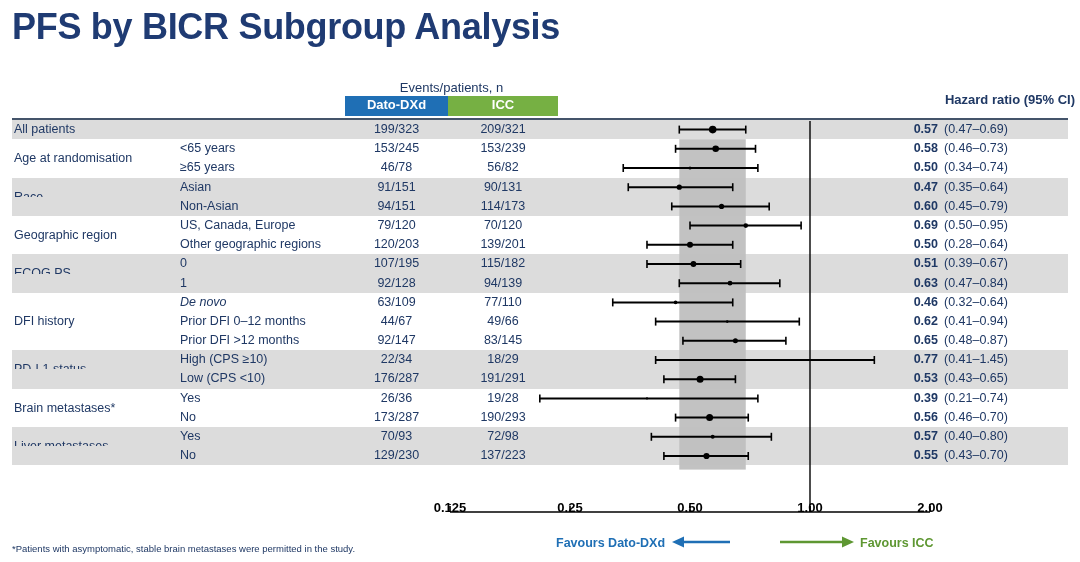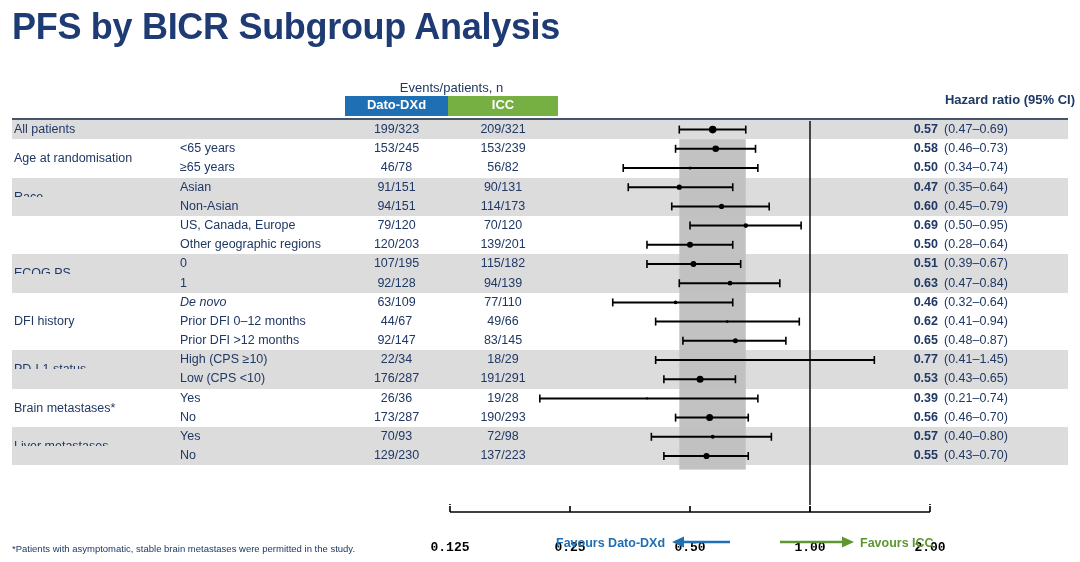--- a/index.html
+++ b/index.html
@@ -113,21 +113,21 @@
   .grp.span3 { line-height: 57.6px; }
 
   
   #plot {
     position: absolute;
     left: 0; top: 0; width: 1080px; height: 562px;
     pointer-events: none;
   }
 
   
-  #axis-labels { position: absolute; left: 0; top: 540px; width: 916px; height: 18px; font-family: Liberation Mono, monospace; }
+  #axis-labels { position: absolute; left: 0; top: 500px; width: 916px; height: 18px; }
   .axlab {
     position: absolute; top: 0;
     font-size: 13px; font-weight: bold; color: #000000;
     transform: translateX(-50%);
     white-space: nowrap;
   }
   
   #fav-dato {
     position: absolute; left: 556px; top: 536px;
     font-size: 12.5px; font-weight: bold; color: #1F6FB5;
@@ -193,20 +193,21 @@
         <div class="hrci">(0.35–0.64)</div>
       </div>
       <div class="row shaded">
         <div class="sub">Non-Asian</div>
         <div class="n1">94/151</div>
         <div class="n2">114/173</div>
         <div class="hrv">0.60</div>
         <div class="hrci">(0.45–0.79)</div>
       </div>
       <div class="row">
+        <div class="grp span2">Geographic region</div>
         <div class="sub">US, Canada, Europe</div>
         <div class="n1">79/120</div>
         <div class="n2">70/120</div>
         <div class="hrv">0.69</div>
         <div class="hrci">(0.50–0.95)</div>
       </div>
       <div class="row">
         <div class="sub">Other geographic regions</div>
         <div class="n1">120/203</div>
         <div class="n2">139/201</div>

